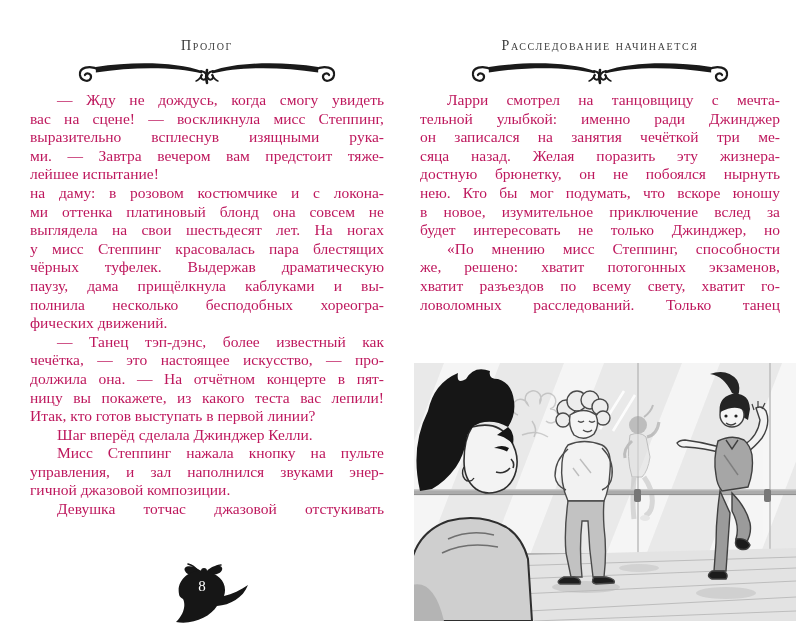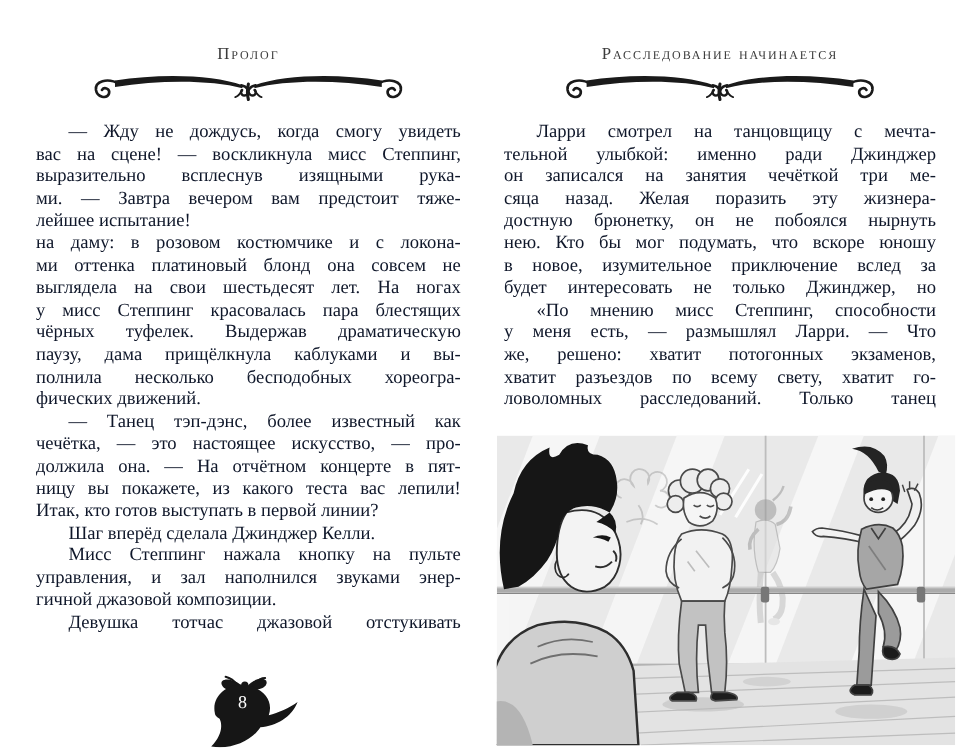--- a/index.html
+++ b/index.html
@@ -14,22 +14,22 @@
   .chapter{
     position:absolute;top:17px;left:0;right:0;margin:0;
     text-align:center;font-weight:normal;font-size:14px;
     letter-spacing:1.6px;font-variant:small-caps;color:#3c3c3c;
   }
   .flourish{
     position:absolute;top:38px;left:50%;transform:translateX(-50%);
     width:262px;height:26px;
   }
   .text-col{
-    position:absolute;top:80px;left:2px;right:2px;
-    color:#0f172a;font-size:15.5px;
+    position:absolute;top:70px;left:2px;right:2px;
+    color:#be185d;font-size:15.5px;
   }
   .line{
     height:18.6px;line-height:18.6px;
     text-align:justify;text-align-last:justify;
     overflow:hidden;white-space:normal;
   }
   .line.first{padding-left:27px;}
   .line.lastline{text-align-last:left;}
   .pageno-wrap{
     position:absolute;top:540px;left:50%;transform:translateX(-50%);
@@ -124,21 +124,20 @@
     <div class="text-col">
         <div class="line first">Ларри смотрел на танцовщицу с мечта-</div>
         <div class="line">тельной улыбкой: именно ради Джинджер</div>
         <div class="line">он записался на занятия чечёткой три ме-</div>
         <div class="line">сяца назад. Желая поразить эту жизнера-</div>
         <div class="line">достную брюнетку, он не побоялся нырнуть</div>
         <div class="line">нею. Кто бы мог подумать, что вскоре юношу</div>
         <div class="line">в новое, изумительное приключение вслед за</div>
         <div class="line">будет интересовать не только Джинджер, но</div>
         <div class="line first">«По мнению мисс Степпинг, способности</div>
-        <div class="line">у меня есть, — размышлял Ларри. — Что</div>
         <div class="line">же, решено: хватит потогонных экзаменов,</div>
         <div class="line">хватит разъездов по всему свету, хватит го-</div>
         <div class="line">ловоломных расследований. Только танец</div>
       </div>
 
     <figure class="illus" style="margin:0;" aria-label="Чёрно-белая иллюстрация: танцевальный зал с зеркалами и станком; на переднем плане темноволосый юноша, в центре пожилая дама с кудрявыми волосами, справа танцует девушка с хвостом">
       <svg width="382" height="258" viewBox="0 0 382 258">
 
         <rect x="0" y="0" width="382" height="197" fill="#e9e9e9"></rect>
         <g fill="#f8f8f8" opacity="0.85">

